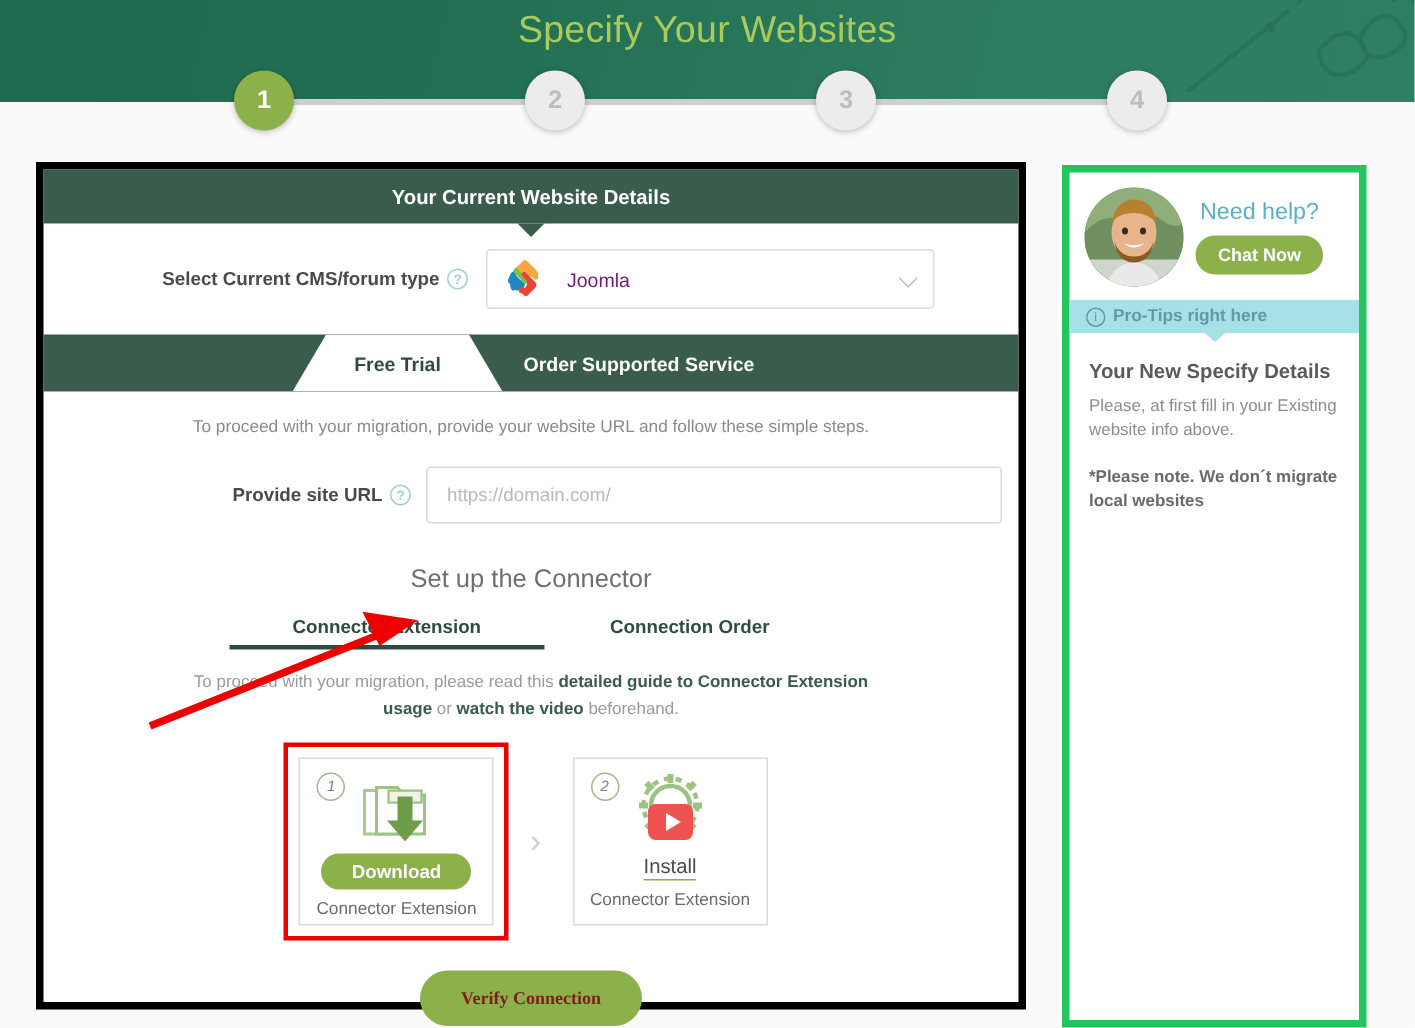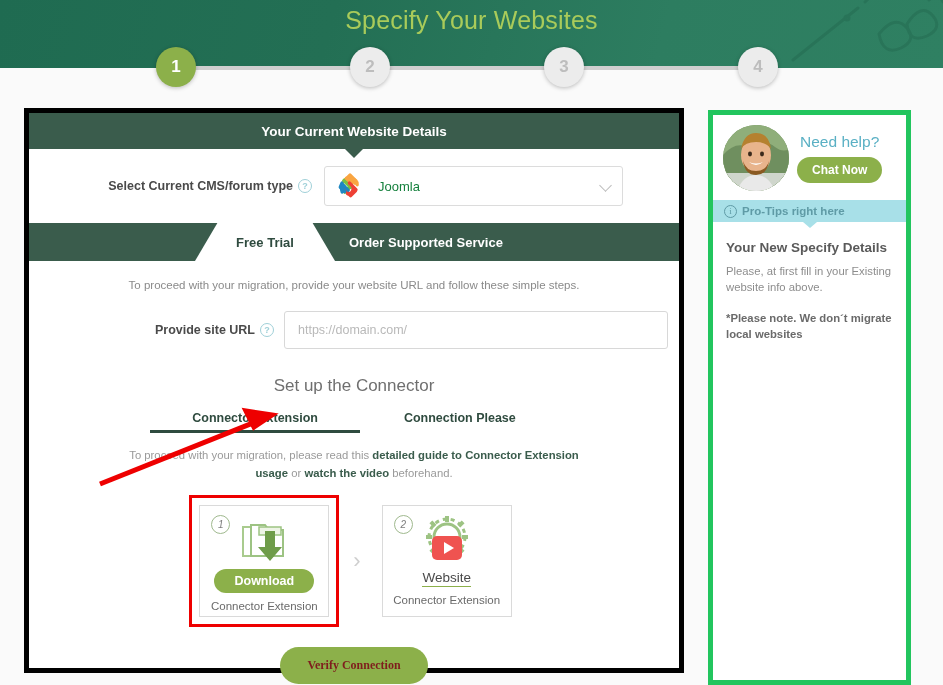--- a/index.html
+++ b/index.html
@@ -76,21 +76,21 @@
     width: 14px; height: 14px; border-radius: 50%;
     border: 1px solid #9fd0d8; color: #9fd0d8; font-size: 9px; font-weight: bold;
     line-height: 1; background: #fff;
   }
   .cms-select {
     width: 299px; height: 40px; border: 1px solid #dcdcdc; border-radius: 3px;
     background: #fff; display: flex; align-items: center; padding: 0 10px;
     position: relative;
   }
   .cms-select .joomla { width: 30px; height: 30px; flex: 0 0 30px; }
-  .cms-select .cms-name { margin-left: 13px; font-size: 13px; color: #15803d; }
+  .cms-select .cms-name { margin-left: 13px; font-size: 13px; color: #701a75; }
   .cms-select .caret {
     position: absolute; right: 12px; top: 14px;
     width: 9px; height: 9px; border-right: 1.6px solid #bbb; border-bottom: 1.6px solid #bbb;
     transform: rotate(45deg);
   }
 
   
   .tabbar {
     position: relative; height: 38px; background: #3a5c4c;
     display: flex; padding-left: 166px;
@@ -313,21 +313,21 @@
         <input class="url-input" type="text" placeholder="https://domain.com/" style="">
       </div>
 
       <div class="setup-title">Set up the Connector</div>
 
       <div class="conn-tabs">
         <div class="conn-tab sel">
           <span>Connector Extension</span>
         </div>
         <div class="conn-tab">
-          <span>Connection Please</span>
+          <span>Connection Order</span>
         </div>
       </div>
 
       <div class="guide-text">
         <span>To proceed with your migration, please read this </span><b>detailed guide to Connector Extension usage</b><span> or </span><b>watch the video</b><span> beforehand.</span>
       </div>
 
       <div class="tiles">
 
         <div class="tile-wrap marked">
@@ -364,21 +364,21 @@
                     <rect x="40" y="20" width="6" height="4"></rect>
                   <rect x="9" y="6" width="4" height="6" transform="rotate(-45 11 9)"></rect>
                   <rect x="37" y="32" width="4" height="6" transform="rotate(-45 39 35)"></rect>
                   <rect x="37" y="6" width="4" height="6" transform="rotate(45 39 9)"></rect>
                   <rect x="9" y="32" width="4" height="6" transform="rotate(45 11 35)"></rect>
                 </g>
                 <rect x="10" y="21" width="30" height="24" rx="5" fill="#ef5350"></rect>
                 <path d="M22 27 l10 6 l-10 6 z" fill="#ffffff"></path>
               </svg>
             </div>
-            <div class="install-word">Website</div>
+            <div class="install-word">Install</div>
             <div class="tile-cap">Connector Extension</div>
           </div>
         </div>
       </div>
 
       <div class="verify-wrap">
         <button class="verify-btn">Verify Connection</button>
       </div>
     </div>
   </div>

